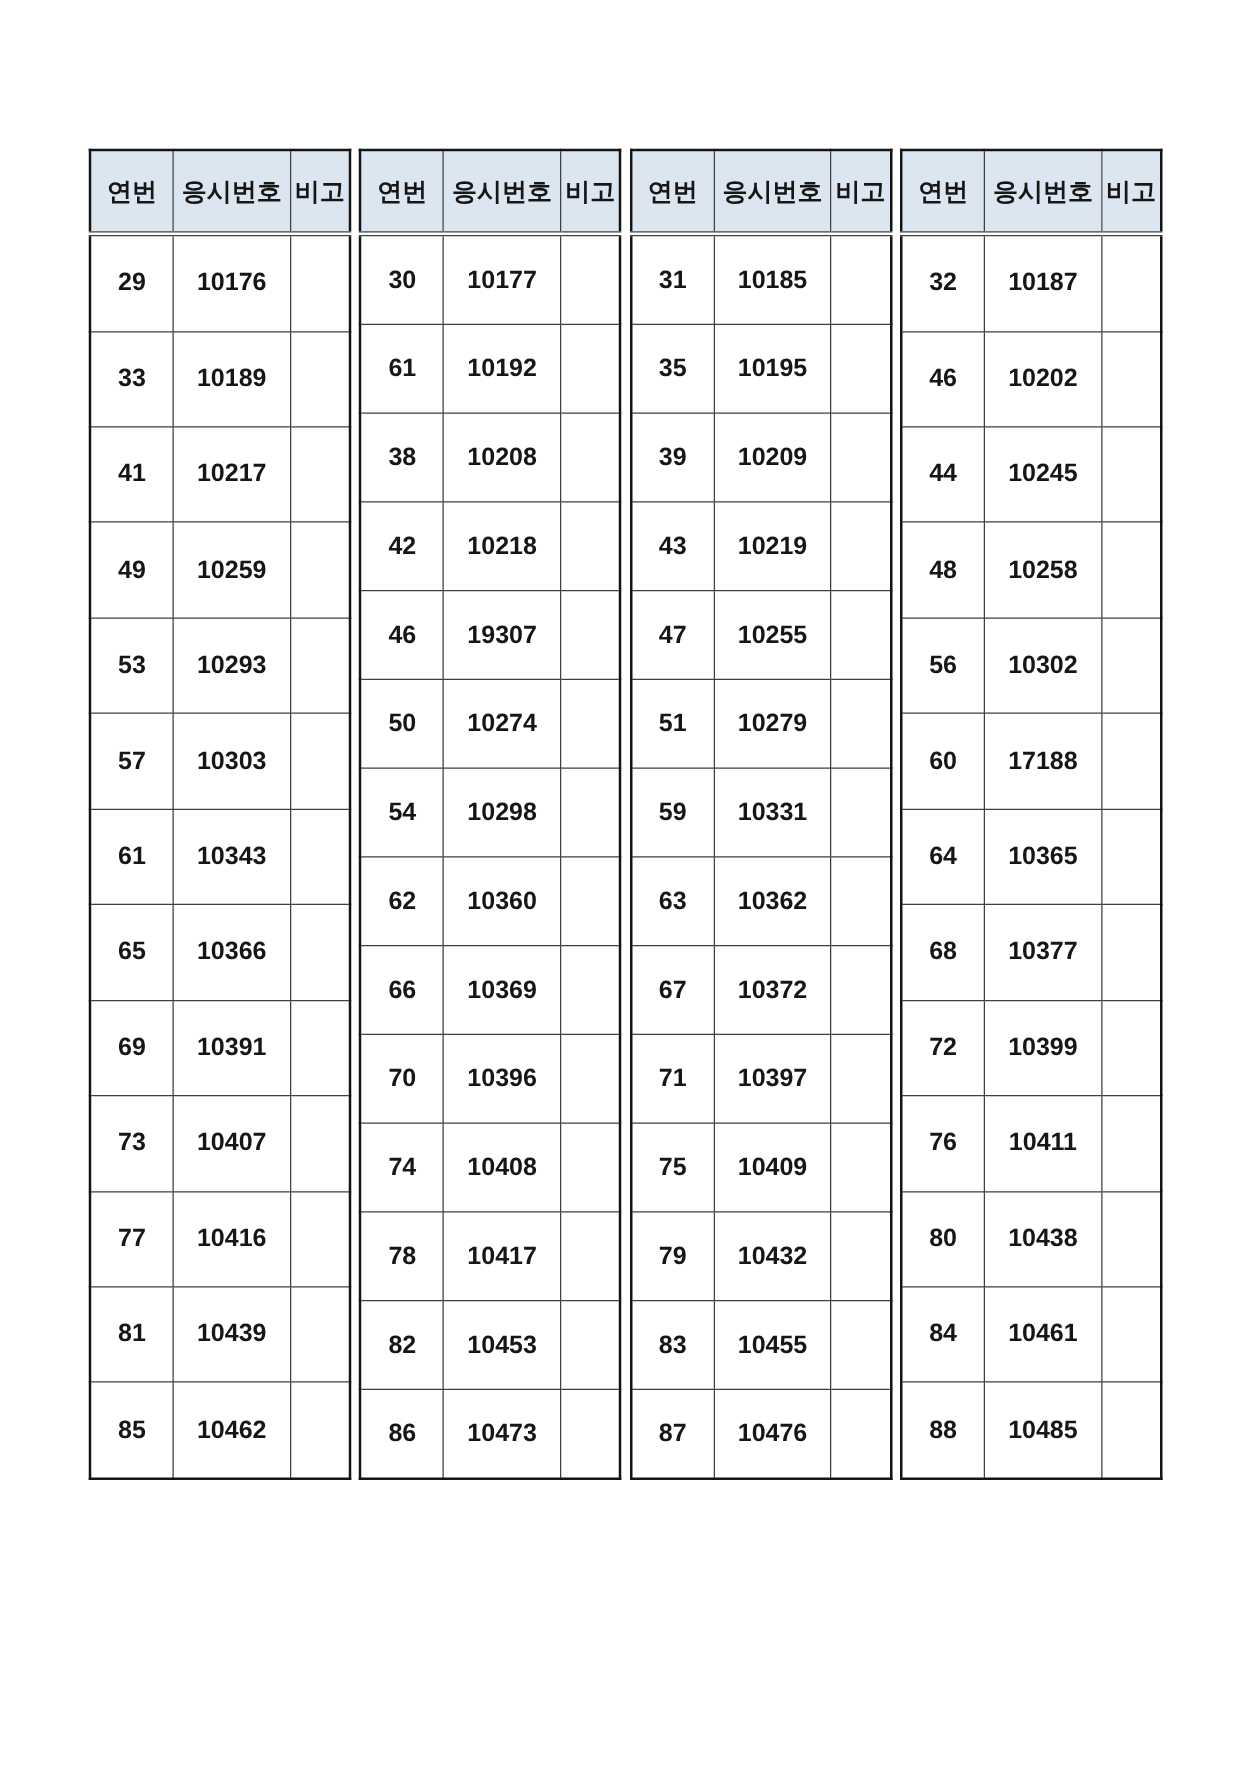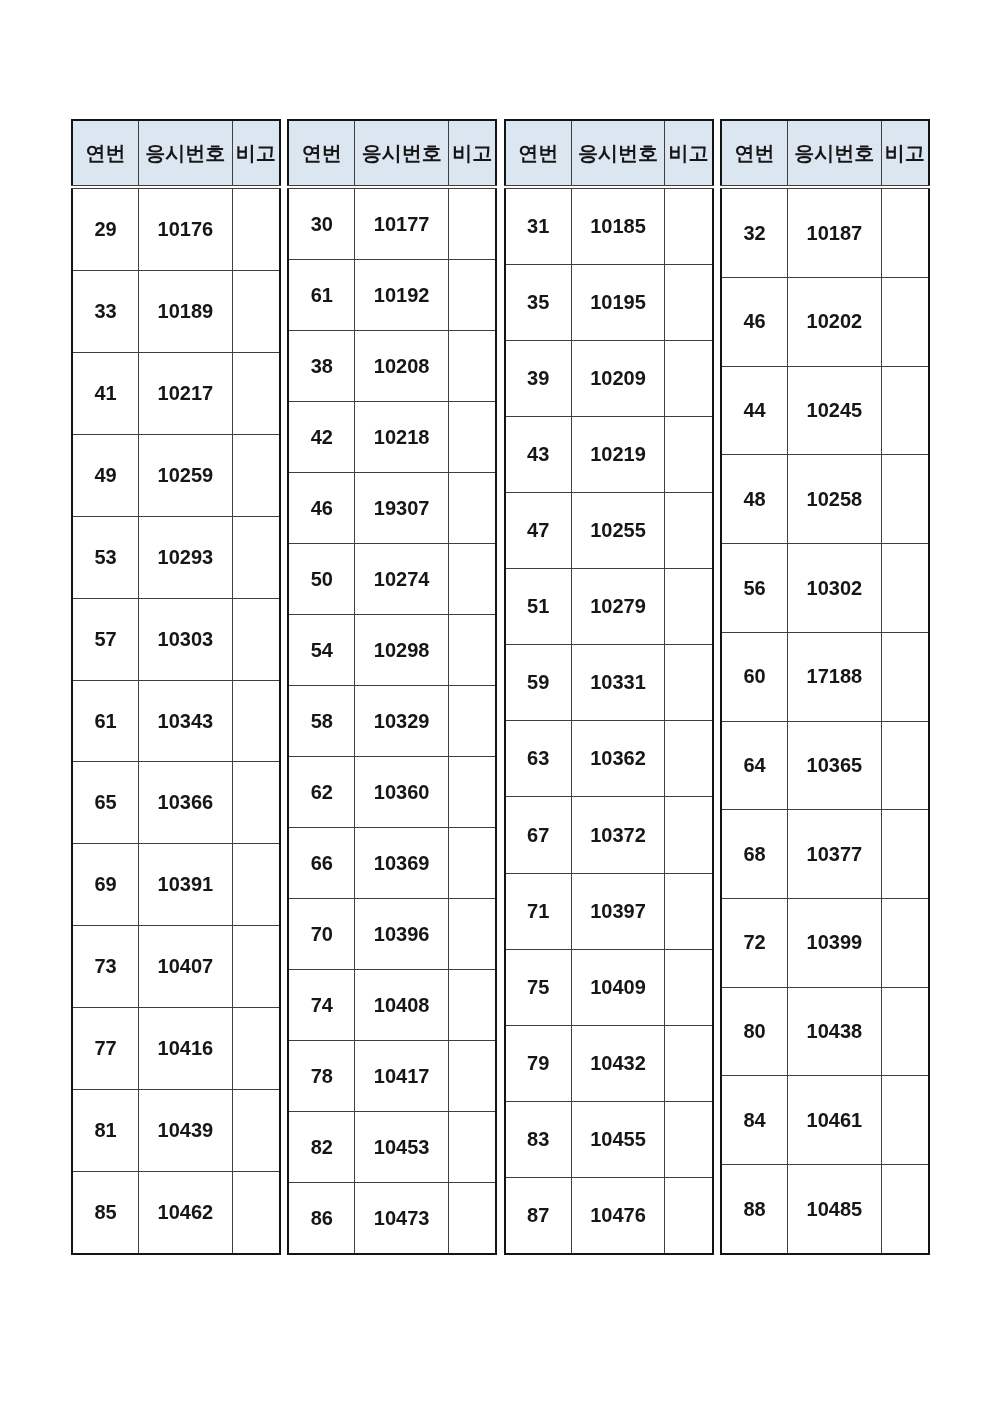--- a/index.html
+++ b/index.html
@@ -186,25 +186,20 @@
             <td class="c-no">50</td>
             <td class="c-exam">10274</td>
             <td class="c-note"></td>
           </tr>
           <tr>
             <td class="c-no">54</td>
             <td class="c-exam">10298</td>
             <td class="c-note"></td>
           </tr>
           <tr>
-            <td class="c-no">58</td>
-            <td class="c-exam">10329</td>
-            <td class="c-note"></td>
-          </tr>
-          <tr>
             <td class="c-no">62</td>
             <td class="c-exam">10360</td>
             <td class="c-note"></td>
           </tr>
           <tr>
             <td class="c-no">66</td>
             <td class="c-exam">10369</td>
             <td class="c-note"></td>
           </tr>
           <tr>
@@ -375,20 +370,25 @@
             <td class="c-no">68</td>
             <td class="c-exam">10377</td>
             <td class="c-note"></td>
           </tr>
           <tr>
             <td class="c-no">72</td>
             <td class="c-exam">10399</td>
             <td class="c-note"></td>
           </tr>
           <tr>
+            <td class="c-no">76</td>
+            <td class="c-exam">10411</td>
+            <td class="c-note"></td>
+          </tr>
+          <tr>
             <td class="c-no">80</td>
             <td class="c-exam">10438</td>
             <td class="c-note"></td>
           </tr>
           <tr>
             <td class="c-no">84</td>
             <td class="c-exam">10461</td>
             <td class="c-note"></td>
           </tr>
           <tr>

